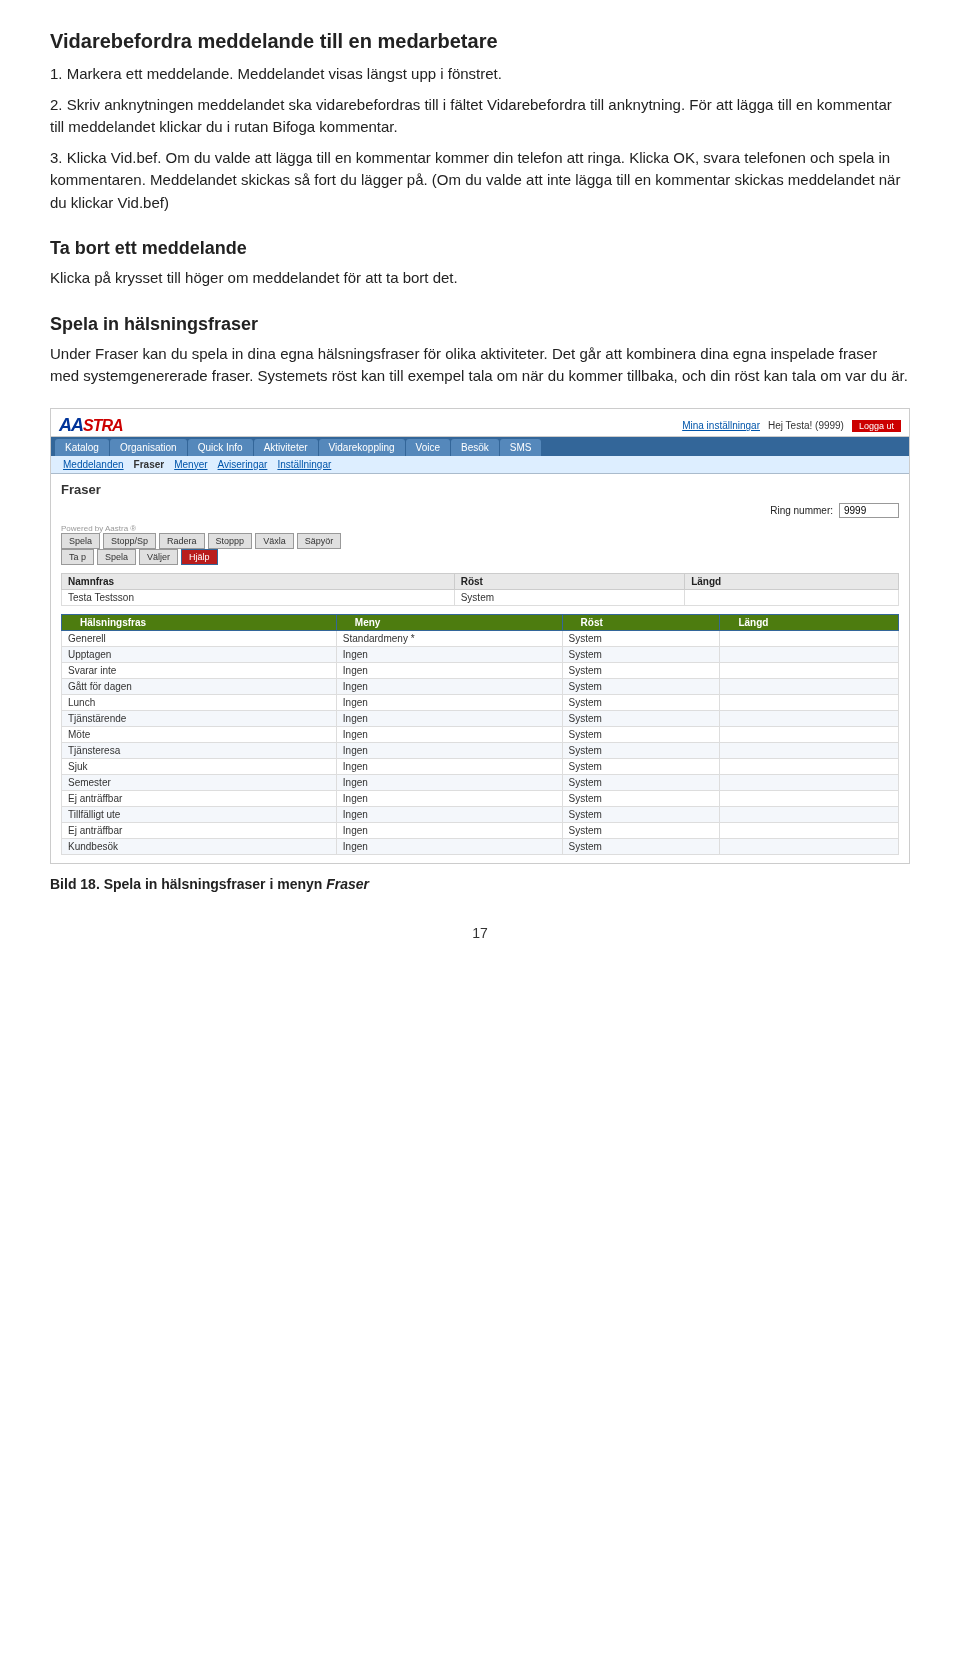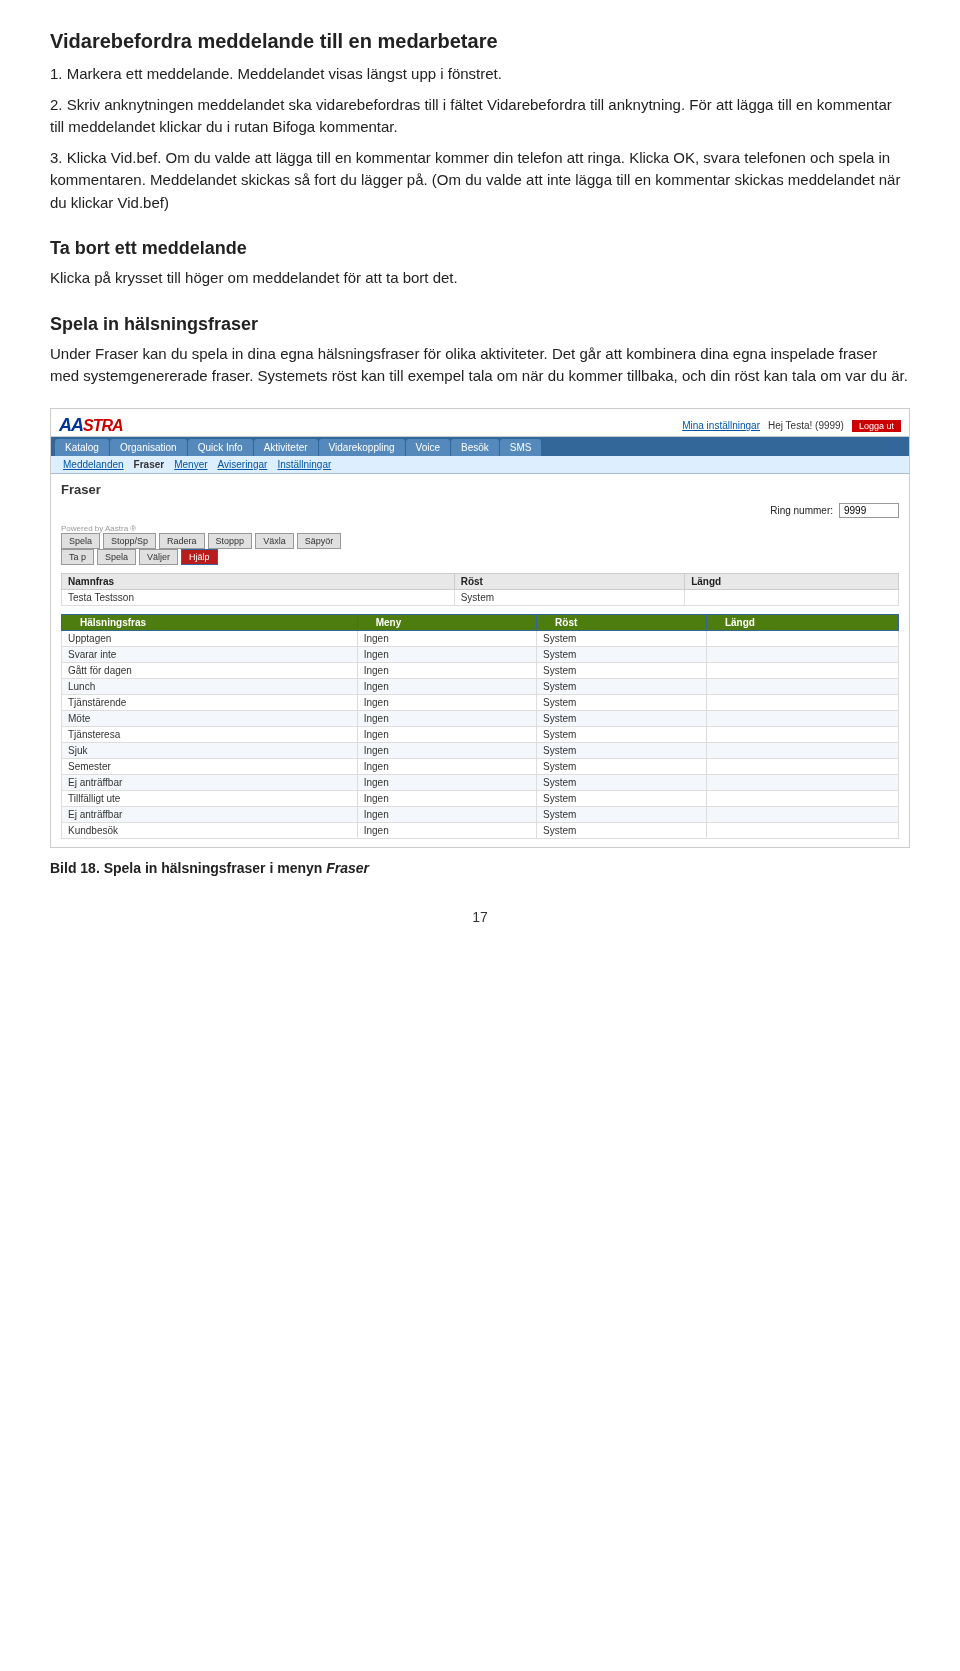--- a/index.html
+++ b/index.html
@@ -328,20 +328,26 @@
       <thead>
         <tr>
           <th>Hälsningsfras</th>
           <th>Meny</th>
           <th>Röst</th>
           <th>Längd</th>
         </tr>
       </thead>
       <tbody>
         <tr>
+          <td>Generell</td>
+          <td>Standardmeny *</td>
+          <td>System</td>
+          <td></td>
+        </tr>
+        <tr>
           <td>Upptagen</td>
           <td>Ingen</td>
           <td>System</td>
           <td></td>
         </tr>
         <tr>
           <td>Svarar inte</td>
           <td>Ingen</td>
           <td>System</td>
           <td></td>

